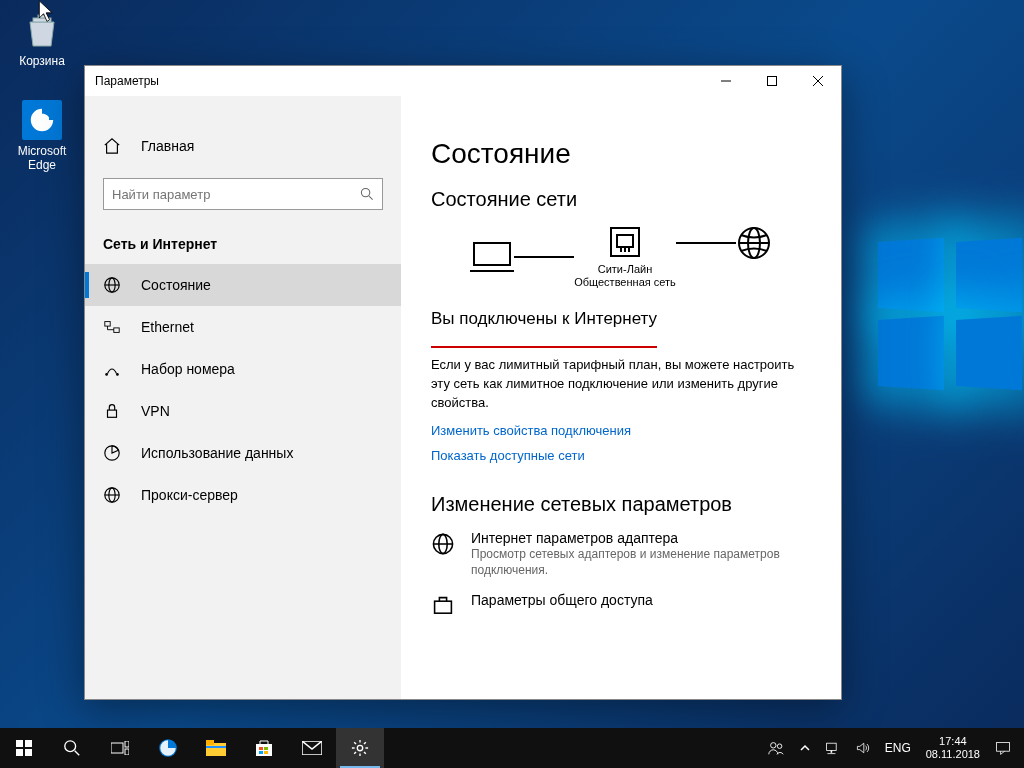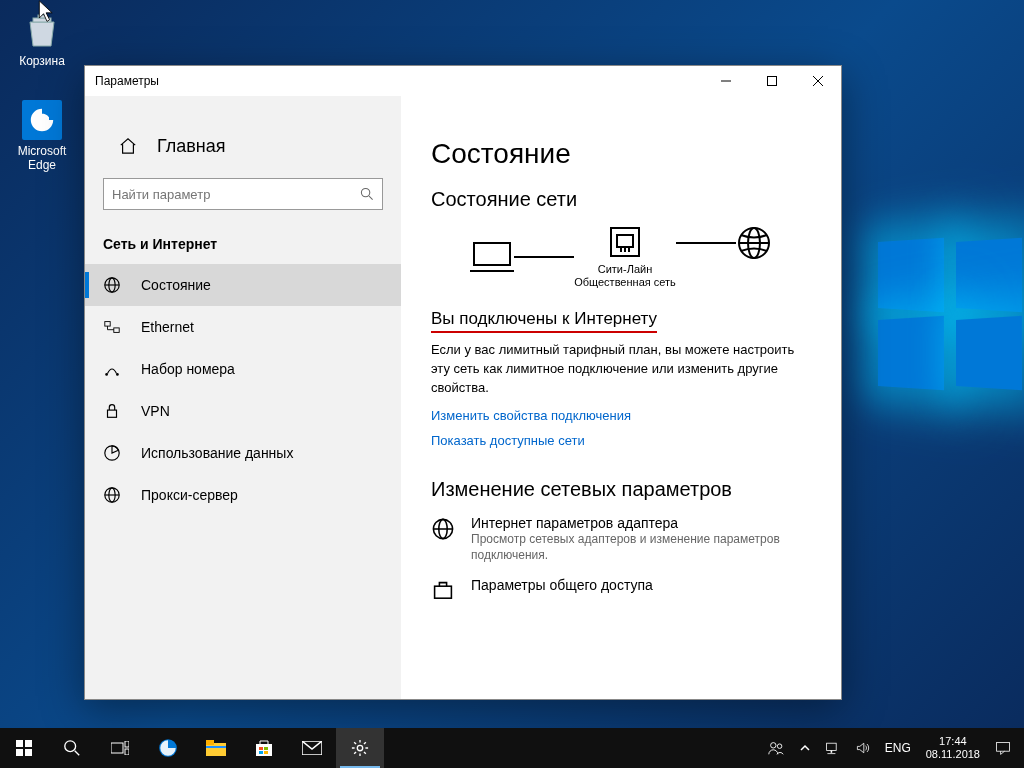--- a/index.html
+++ b/index.html
@@ -12,35 +12,35 @@
   .desktop-icon { position:absolute; width:74px; text-align:center; color:#fff; font-size:12px; cursor:pointer; }
   .desktop-icon .ic { width:40px; height:40px; margin:0 auto 4px; display:flex; align-items:center; justify-content:center; }
   .di1 { left:5px; top:10px; } .di2 { left:5px; top:100px; }
   .di1 .ic { color:#d0d8e0; } .di2 .ic { background:#0078d7; color:#fff; border-radius:2px; }
   .window { position:absolute; left:84px; top:65px; width:758px; height:635px; background:#fff; border:1px solid #888; box-shadow:0 10px 40px rgba(0,0,0,.4); display:flex; flex-direction:column; }
   .titlebar { height:30px; background:#fff; display:flex; align-items:center; padding-left:10px; font-size:12px; }
   .titlebar .spacer { flex:1; }
   .tb-btn { width:46px; height:30px; display:flex; align-items:center; justify-content:center; cursor:pointer; }
   .body { flex:1; display:flex; overflow:hidden; }
   .sidebar { width:316px; background:#f2f2f2; display:flex; flex-direction:column; padding-top:30px; }
-  .home-row { display:flex; align-items:center; height:40px; padding-left:34px; font-size:18px; cursor:pointer; }
+  .home-row { display:flex; align-items:center; height:40px; padding-left:18px; font-size:14px; cursor:pointer; }
   .home-row .ic { width:20px; margin-right:18px; display:flex; align-items:center; }
   .search-wrap { padding:12px 18px 12px 18px; }
   .search { width:100%; height:32px; border:1px solid #999; background:#fff; display:flex; align-items:center; padding:0 8px; }
   .search input { flex:1; border:none; outline:none; font-size:13px; background:transparent; }
   .cat-title { padding:14px 18px 12px; font-size:14px; font-weight:600; }
   .nav-item { display:flex; align-items:center; height:42px; padding-left:18px; font-size:14px; cursor:pointer; position:relative; }
   .nav-item .ic { width:20px; margin-right:18px; display:flex; align-items:center; }
   .nav-item.active { background:#d8d8d8; }
   .nav-item.active::before { content:""; position:absolute; left:0; top:8px; bottom:8px; width:4px; background:#0078d7; }
   .content { flex:1; padding:42px 30px 0 30px; overflow:hidden; color:#000; }
   .content h1 { font-size:28px; font-weight:300; margin-bottom:18px; }
   .content h2 { font-size:20px; font-weight:400; margin-bottom:14px; }
   .content h3 { font-size:17px; font-weight:400; margin-bottom:4px; }
-  .content h3.underlined { display:inline-block; border-bottom:2px solid #c00; padding-bottom:2px; margin-bottom:8px;}
+  .content h3.underlined { display:inline-block; border-bottom:2px solid #c00; padding-bottom:17px; margin-bottom:8px;}
   .content p { font-size:13px; line-height:1.45; color:#000; margin-bottom:10px; max-width:380px; }
   .content a.link { display:block; color:#0066cc; font-size:13px; margin-bottom:10px; cursor:pointer; }
   .sep { height:20px; }
   .diagram { display:flex; align-items:center; justify-content:center; gap:0; margin:6px 0 20px; }
   .diagram .node { display:flex; flex-direction:column; align-items:center; font-size:11px; }
   .diagram .cap { margin-top:4px; text-align:center; line-height:1.2; }
   .diagram .line { width:60px; height:2px; background:#000; }
   .setting-item { display:flex; gap:14px; margin-bottom:14px; }
   .setting-item .ic { flex:0 0 26px; padding-top:2px; }
   .setting-item .tt { font-size:14px; }

